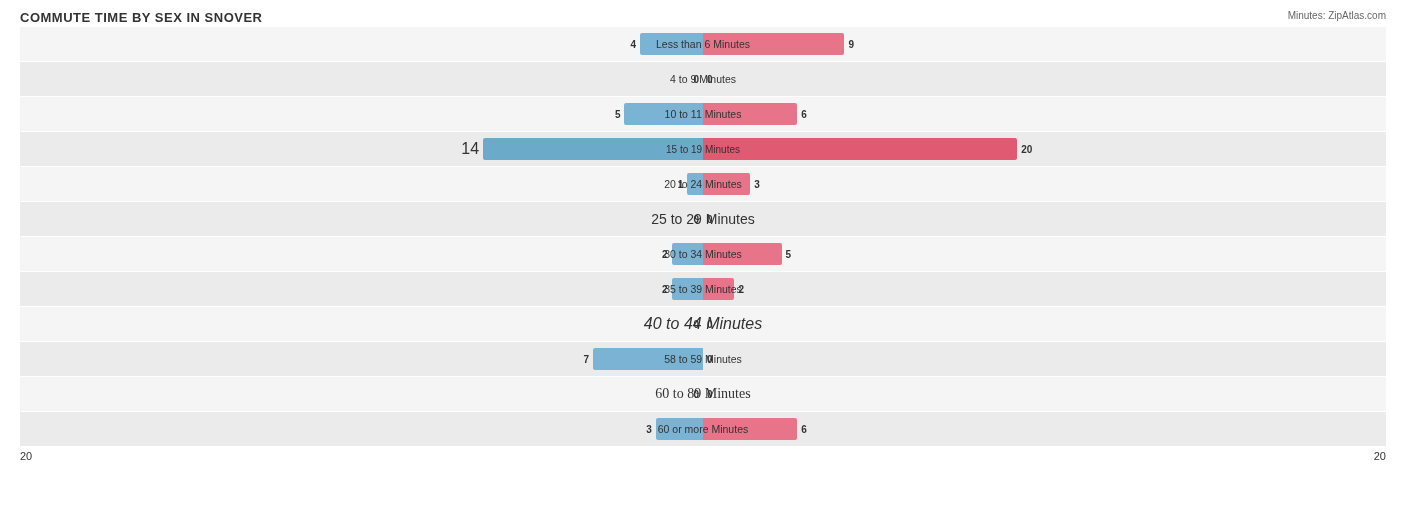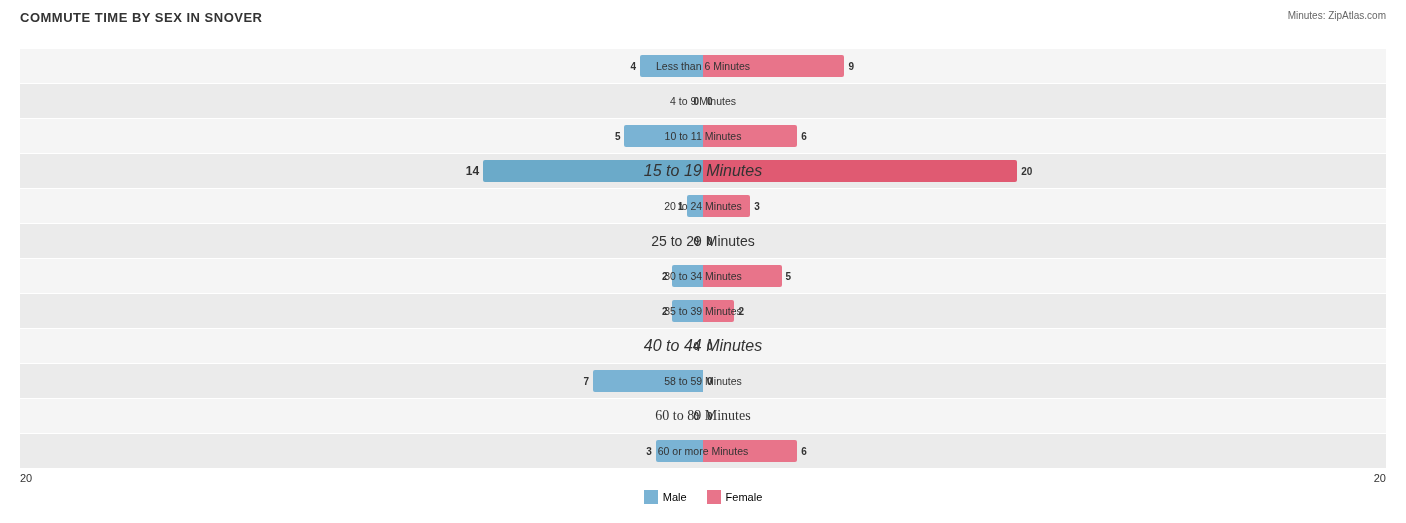--- a/index.html
+++ b/index.html
@@ -15,21 +15,21 @@
       width: 1406px;
       height: 523px;
       padding: 10px 20px 40px 20px;
       position: relative;
     }
     .chart-title {
       font-size: 13px;
       font-weight: bold;
       text-transform: uppercase;
       color: #333;
-      margin-bottom: 24px;
+      margin-bottom: 2px;
       letter-spacing: 0.5px;
     }
     .source-text {
       position: absolute;
       top: 10px;
       right: 20px;
       font-size: 10px;
       color: #666;
     }
     .rows-area {
@@ -199,32 +199,32 @@
       </span>
     </div>
     <div class="label-center" style="font-size:10.5px;">
       10 to 11 Minutes
     </div>
   </div>
       <div class="bar-row">
     <div class="left-section" style="position:relative; height:100%;">
       <div class="bar-male" style="width:32.199999999999996%; background:#6baac9;">
       </div>
-      <span class="bar-value-left" style="right:calc(32.199999999999996% + 4px); font-size:12px; color:#333; font-weight:bold;margin-left:36px;">
+      <span class="bar-value-left" style="right:calc(32.199999999999996% + 4px); font-size:16px; color:#333; font-weight:normal;margin-left:36px;">
         14
       </span>
     </div>
     <div class="right-section" style="position:relative; height:100%;">
       <div class="bar-female" style="width:46%; background:#e05a72;">
       </div>
       <span class="bar-value-right" style="left:calc(46% + 4px); font-size:10px; color:#333; font-weight:bold;">
         20
       </span>
     </div>
-    <div class="label-center" style="font-size:16px;font-style:italic;">
+    <div class="label-center" style="font-size:10px;">
       15 to 19 Minutes
     </div>
   </div>
       <div class="bar-row">
     <div class="left-section" style="position:relative; height:100%;">
       <div class="bar-male" style="width:2.3000000000000003%; ">
       </div>
       <span class="bar-value-left" style="right:calc(2.3000000000000003% + 4px); font-size:10px; color:#333; font-weight:bold;">
         1
       </span>
@@ -373,23 +373,13 @@
       60 or more Minutes
     </div>
   </div>
     </div>
 
   <div class="axis-labels">
     <span>20</span>
     <span>20</span>
   </div>
 
-  <div class="legend">
-    <div class="legend-item">
-      <div class="legend-box" id="legend-male-box" style="background: rgb(122, 179, 212);"></div>
-      <span>Male</span>
-    </div>
-    <div class="legend-item">
-      <div class="legend-box" id="legend-female-box" style="background: rgb(232, 116, 138);"></div>
-      <span>Female</span>
-    </div>
-  </div>
 </div>
 
 </body></html>

